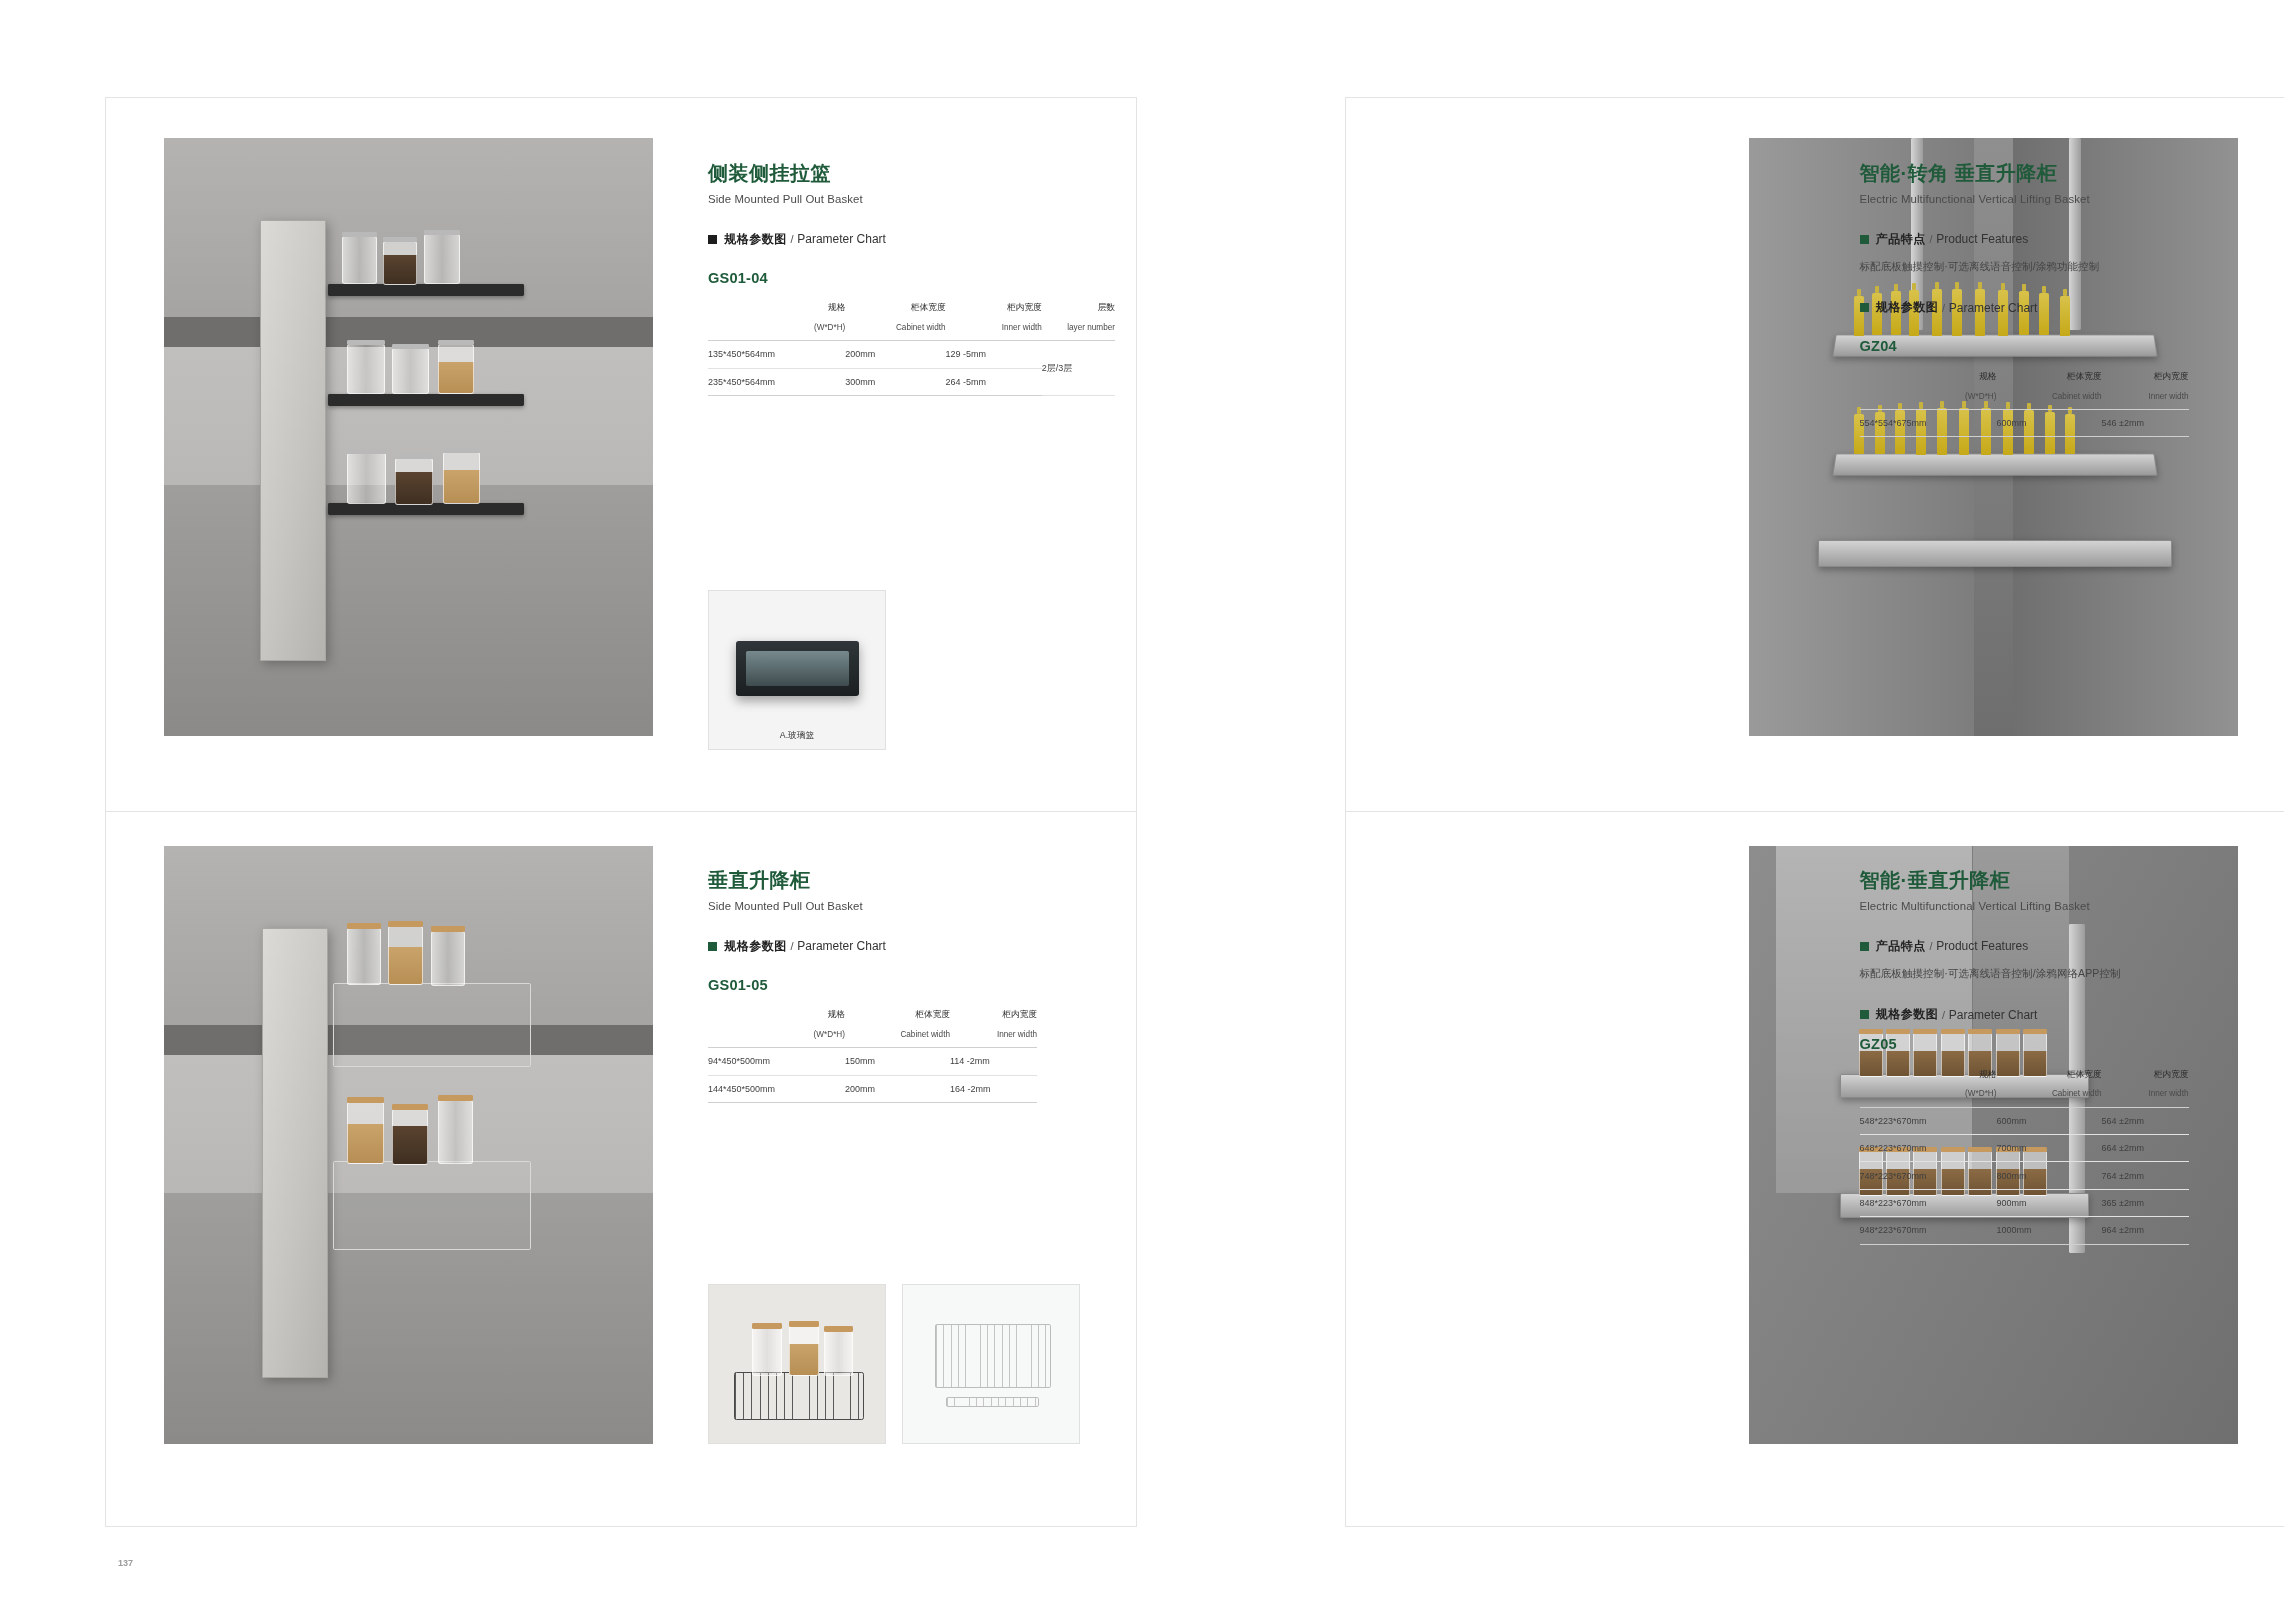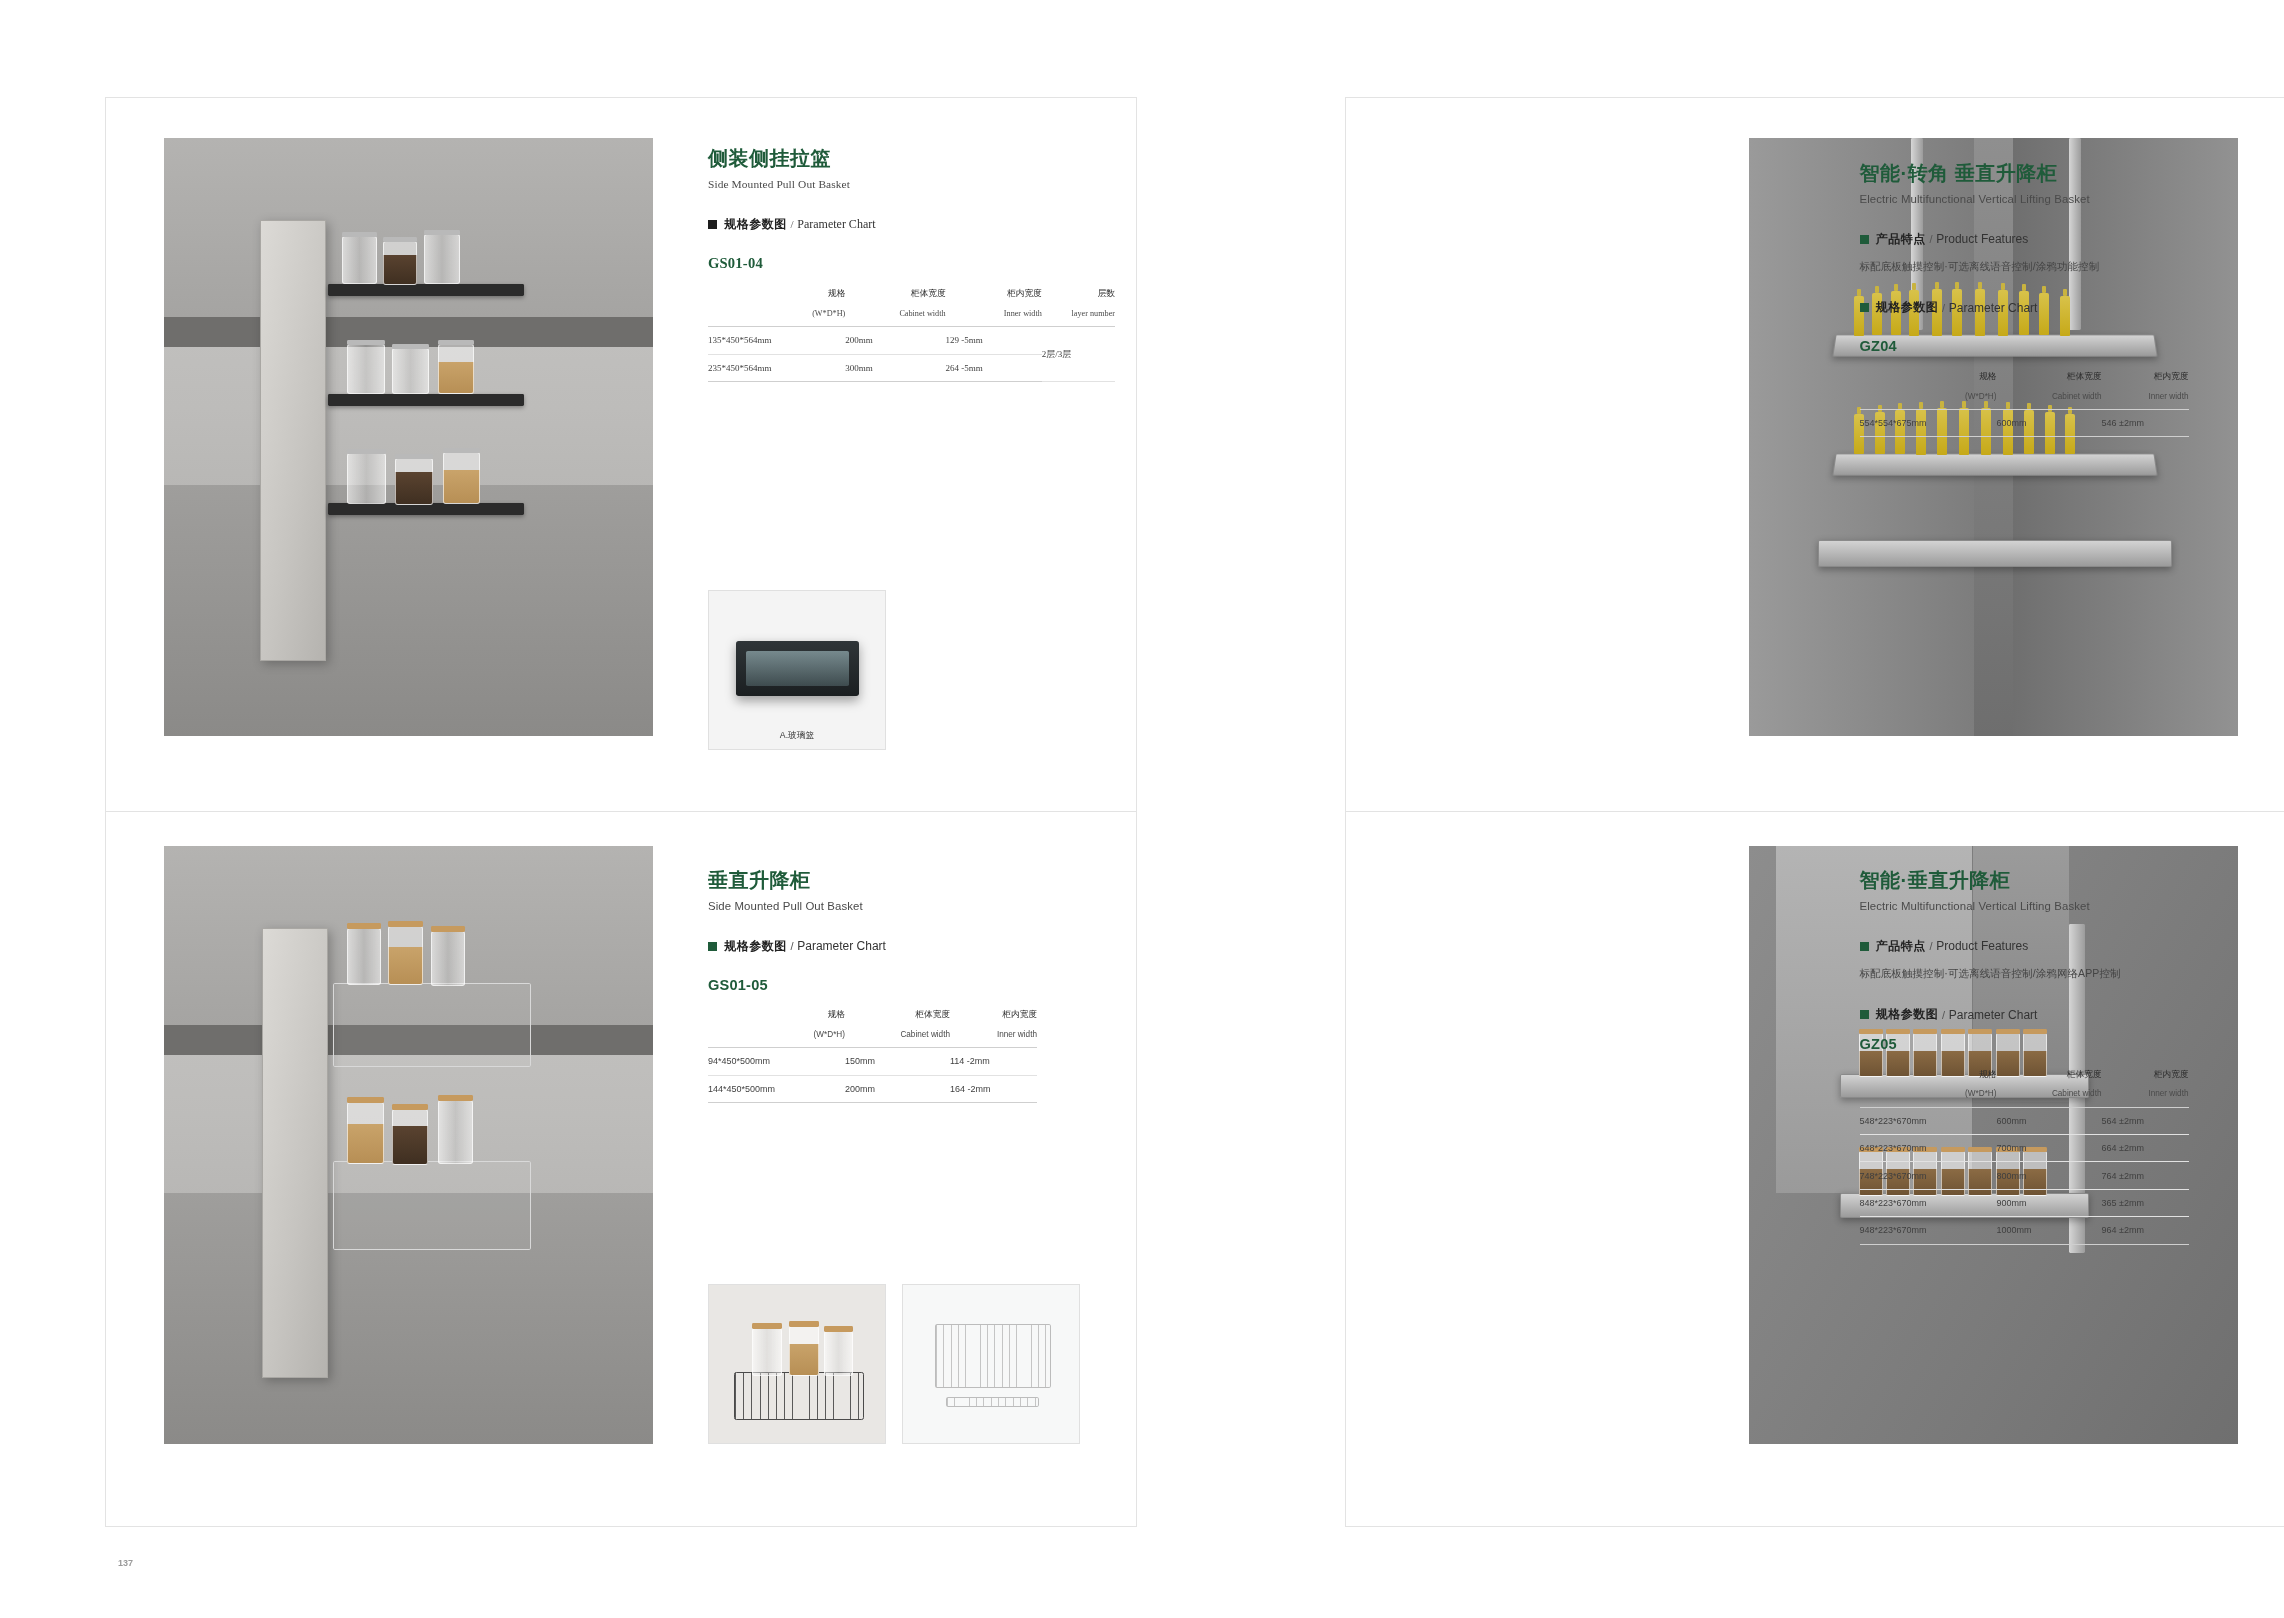--- a/index.html
+++ b/index.html
@@ -322,21 +322,21 @@
           <div class="jar lid-steel" style="left:260px; top:96px; width:34px; height:48px;"></div>
           <div class="jar lid-steel" style="left:183px; top:206px; width:36px; height:48px;"></div>
           <div class="jar lid-steel" style="left:228px; top:210px; width:35px; height:44px;"></div>
           <div class="jar lid-steel grain" style="left:274px; top:206px; width:34px; height:48px;"></div>
           <div class="jar lid-steel" style="left:183px; top:315px; width:37px; height:49px;"></div>
           <div class="jar lid-steel dark" style="left:231px; top:320px; width:36px; height:45px;"></div>
           <div class="jar lid-steel grain" style="left:279px; top:314px; width:35px; height:50px;"></div>
         </div>
       </div>
 
-      <div class="info" style="left:603px; top:49px; width:411px;font-family:Liberation Serif, serif;">
+      <div class="info" style="left:603px; top:64px; width:411px;">
         <h2 class="title-cn">侧装侧挂拉篮</h2>
         <div class="title-en">Side Mounted Pull Out Basket</div>
 
         <div class="section-head">
           <span class="sq dark"></span>
           <span class="section-cn">规格参数图</span>
           <span class="section-sep">/</span>
           <span class="section-en">Parameter Chart</span>
         </div>
 

